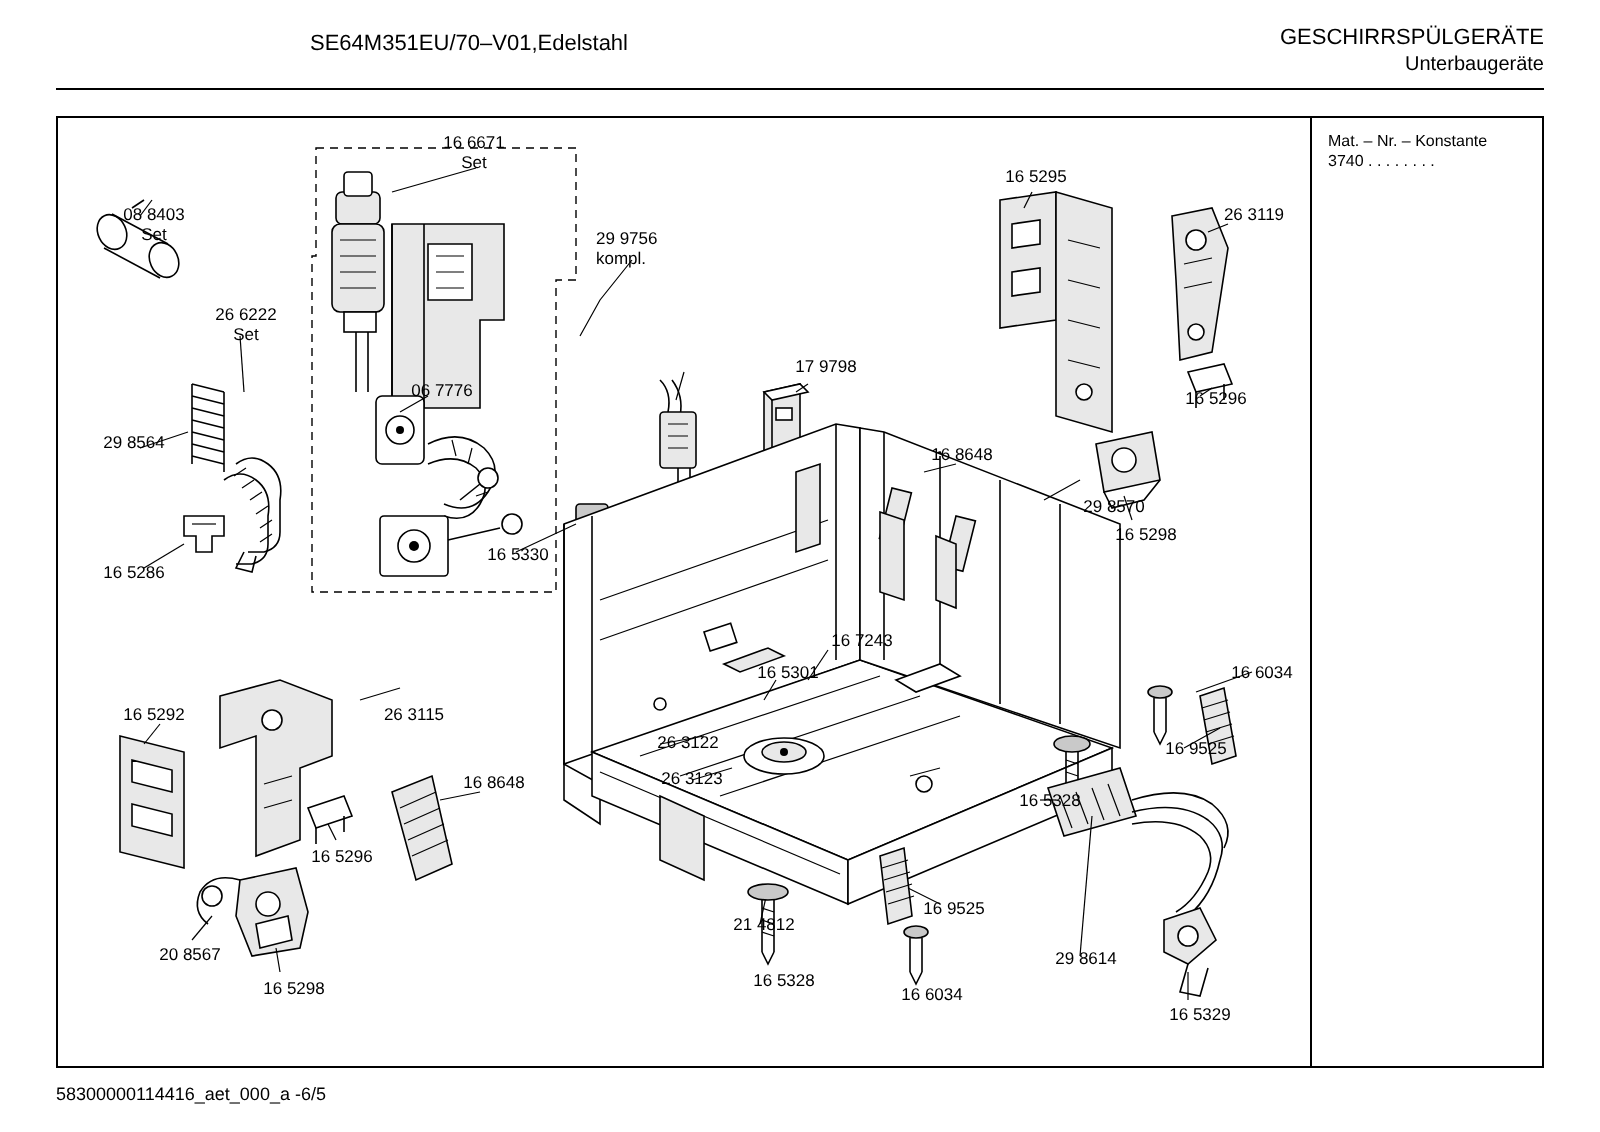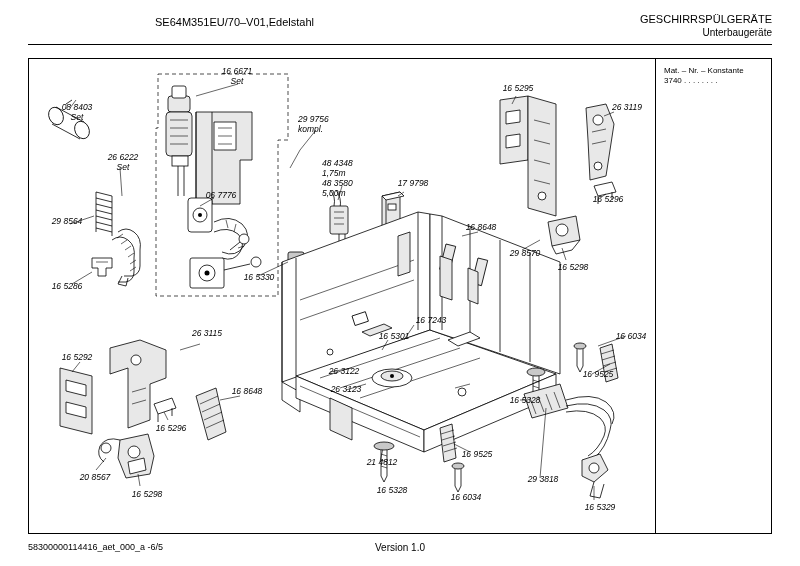--- a/index.html
+++ b/index.html
@@ -102,21 +102,20 @@
     text-align: center;
     font-size: 10px;
   }
   
   .lbl {
     position: absolute;
     font-size: 8.5px;
     line-height: 10px;
     white-space: pre;
     color: #000;
-    font-style: italic;
   }
   .lbl.c { text-align: center; }
   
   svg.art {
     position: absolute;
     left: 0;
     top: 0;
     width: 800px;
     height: 566px;
     pointer-events: none;
@@ -428,48 +427,43 @@
 Set</div>
   <div class="lbl c" style="left:98px;  top:152px; width:50px;">26 6222
 Set</div>
   <div class="lbl c" style="left:42px;  top:216px; width:50px;">29 8564</div>
   <div class="lbl c" style="left:42px;  top:281px; width:50px;">16 5286</div>
   <div class="lbl c" style="left:212px; top:66px;  width:50px;">16 6671
 Set</div>
   <div class="lbl c" style="left:196px; top:190px; width:50px;">06 7776</div>
   <div class="lbl" style="left:298px; top:114px; width:58px;">29 9756
 kompl.</div>
-  <div class="lbl" style="left:322px; top:158px; width:58px;">48 4348
-1,75m
-48 3580
-5,00m</div>
   <div class="lbl c" style="left:388px; top:178px; width:50px;">17 9798</div>
   <div class="lbl c" style="left:234px; top:272px; width:50px;">16 5330</div>
   <div class="lbl c" style="left:493px; top:83px;  width:50px;">16 5295</div>
   <div class="lbl c" style="left:602px; top:102px; width:50px;">26 3119</div>
   <div class="lbl c" style="left:583px; top:194px; width:50px;">16 5296</div>
   <div class="lbl c" style="left:456px; top:222px; width:50px;">16 8648</div>
-  <div class="lbl c" style="left:500px; top:248px; width:50px;">29 8570</div>
+  <div class="lbl c" style="left:500px; top:248px; width:50px;padding-left:32px;">29 8570</div>
   <div class="lbl c" style="left:548px; top:262px; width:50px;">16 5298</div>
   <div class="lbl c" style="left:406px; top:315px; width:50px;">16 7243</div>
   <div class="lbl c" style="left:369px; top:331px; width:50px;">16 5301</div>
   <div class="lbl c" style="left:606px; top:331px; width:50px;">16 6034</div>
   <div class="lbl c" style="left:573px; top:369px; width:50px;">16 9525</div>
   <div class="lbl c" style="left:52px;  top:352px; width:50px;">16 5292</div>
-  <div class="lbl c" style="left:182px; top:328px; width:50px;">26 3115</div>
+  <div class="lbl c" style="left:182px; top:352px; width:50px;">26 3115</div>
   <div class="lbl c" style="left:146px; top:423px; width:50px;">16 5296</div>
   <div class="lbl c" style="left:222px; top:386px; width:50px;">16 8648</div>
   <div class="lbl c" style="left:70px;  top:472px; width:50px;">20 8567</div>
   <div class="lbl c" style="left:122px; top:489px; width:50px;">16 5298</div>
   <div class="lbl c" style="left:319px; top:366px; width:50px;">26 3122</div>
   <div class="lbl c" style="left:321px; top:384px; width:50px;">26 3123</div>
   <div class="lbl c" style="left:357px; top:457px; width:50px;">21 4812</div>
   <div class="lbl c" style="left:367px; top:485px; width:50px;">16 5328</div>
   <div class="lbl c" style="left:441px; top:492px; width:50px;">16 6034</div>
   <div class="lbl c" style="left:452px; top:449px; width:50px;">16 9525</div>
   <div class="lbl c" style="left:500px; top:395px; width:50px;">16 5328</div>
-  <div class="lbl c" style="left:518px; top:474px; width:50px;">29 3818</div>
+  <div class="lbl c" style="left:518px; top:474px; width:50px;">29 8614</div>
   <div class="lbl c" style="left:575px; top:502px; width:50px;">16 5329</div>
 
   <div class="footer-left">58300000114416_aet_000_a   -6/5</div>
-  <div class="footer-center">Version 1.0</div>
 
 </div>
 
 </body></html>

